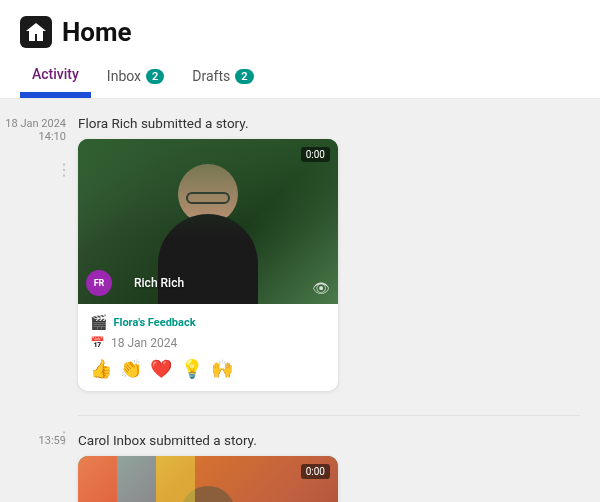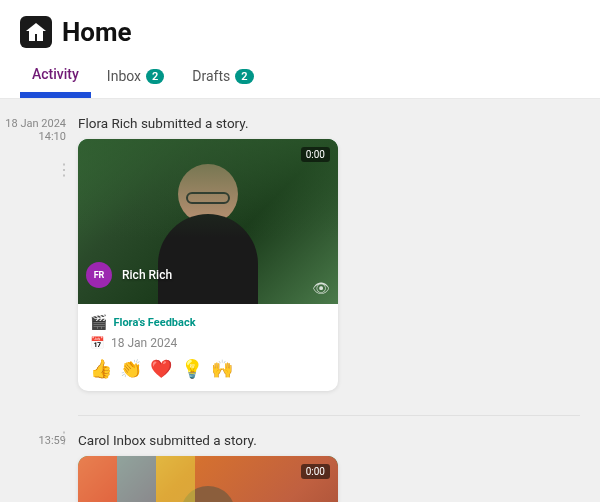--- a/index.html
+++ b/index.html
@@ -166,25 +166,25 @@
       top: 8px;
       right: 8px;
       background: rgba(0,0,0,0.55);
       color: #fff;
       font-size: 10px;
       padding: 2px 5px;
       border-radius: 3px;
     }
     .video-avatar-row {
       position: absolute;
-      bottom: 16px;
+      bottom: 8px;
       left: 8px;
       display: flex;
       align-items: center;
-      gap: 10px;
+      gap: 22px;
     }
     .video-avatar {
       width: 26px;
       height: 26px;
       border-radius: 50%;
       background: #9c27b0;
       color: #fff;
       font-size: 9px;
       font-weight: 700;
       display: flex;

